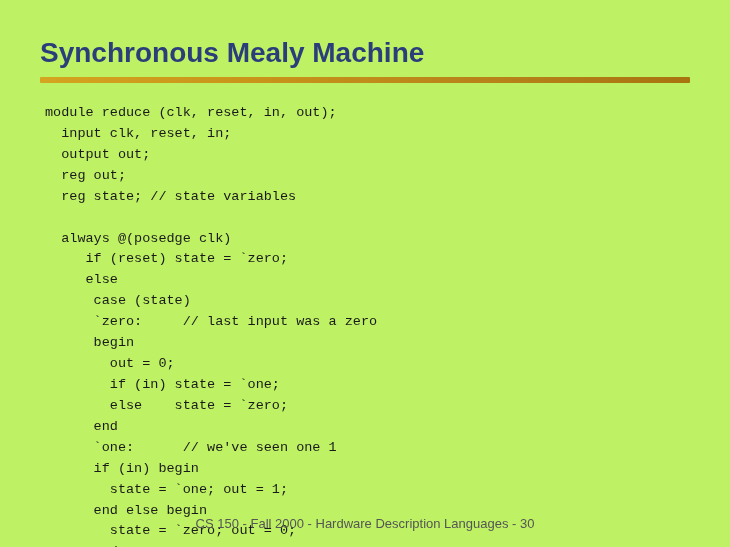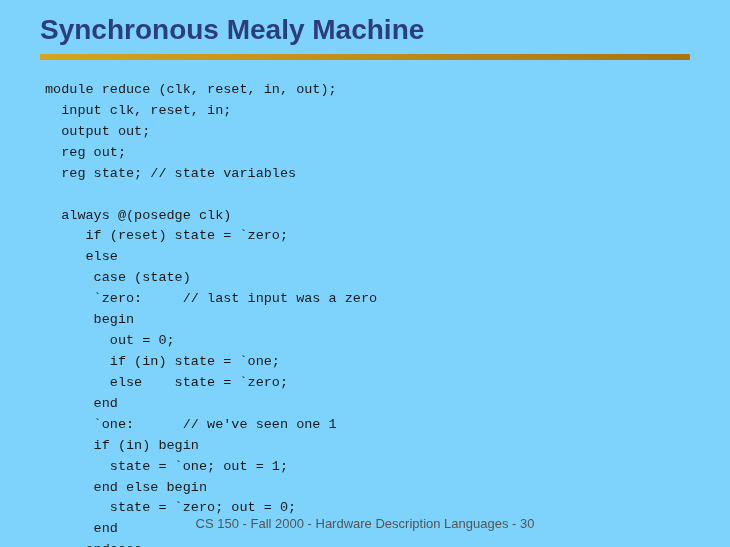--- a/index.html
+++ b/index.html
@@ -12,23 +12,23 @@
       width: 730px;
       height: 547px;
       background: #ffffff;
       font-family: Arial, sans-serif;
       overflow: hidden;
     }
 
     .slide {
       width: 730px;
       height: 547px;
-      background: #7dd3fc;
+      background: #bef264;
       position: relative;
-      padding: 14px 40px 20px 40px;
+      padding: 37px 40px 20px 40px;
     }
 
     .title {
       font-size: 28px;
       font-weight: bold;
       color: #2c3e7a;
       margin-bottom: 8px;
       font-family: Arial, sans-serif;
     }
 

